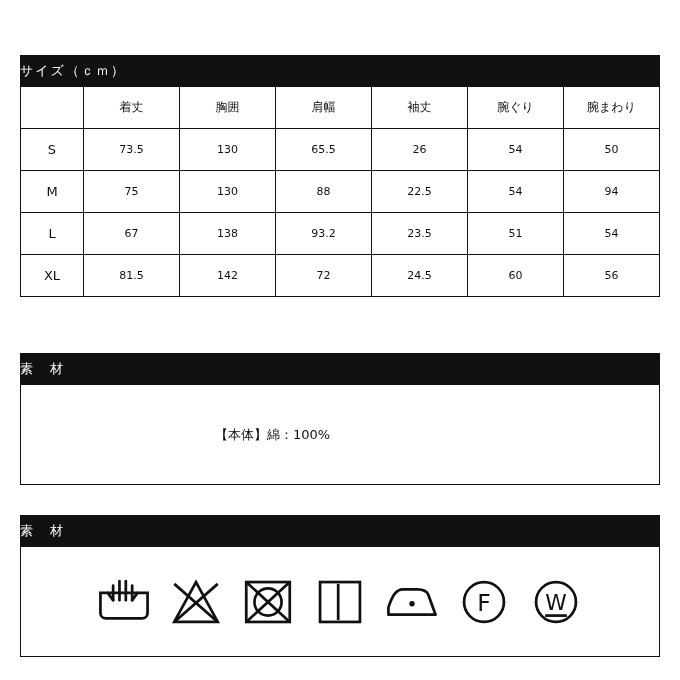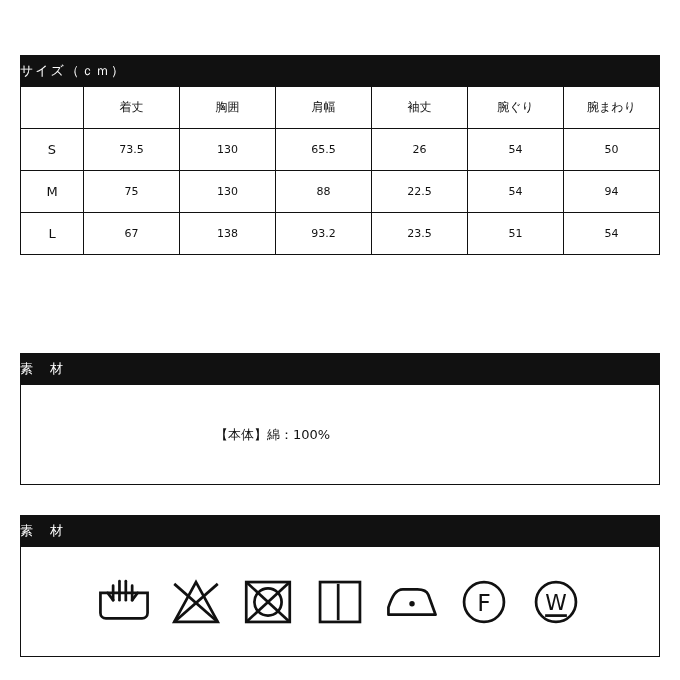--- a/index.html
+++ b/index.html
@@ -160,20 +160,29 @@
       </tr>
       <tr>
         <td class="row-label col-first">L</td>
         <td>67</td>
         <td>138</td>
         <td>93.2</td>
         <td>23.5</td>
         <td>51</td>
         <td>54</td>
       </tr>
+      <tr>
+        <td class="row-label col-first">XL</td>
+        <td>81.5</td>
+        <td>142</td>
+        <td>72</td>
+        <td>24.5</td>
+        <td>60</td>
+        <td>56</td>
+      </tr>
     </tbody>
       </table>
   </div>
 
   <div class="material-block">
     <div class="block-header">素　材</div>
     <div class="material-body">
       <div class="material-line">
         <span class="inner">【本体】綿：100%</span>
       </div>

